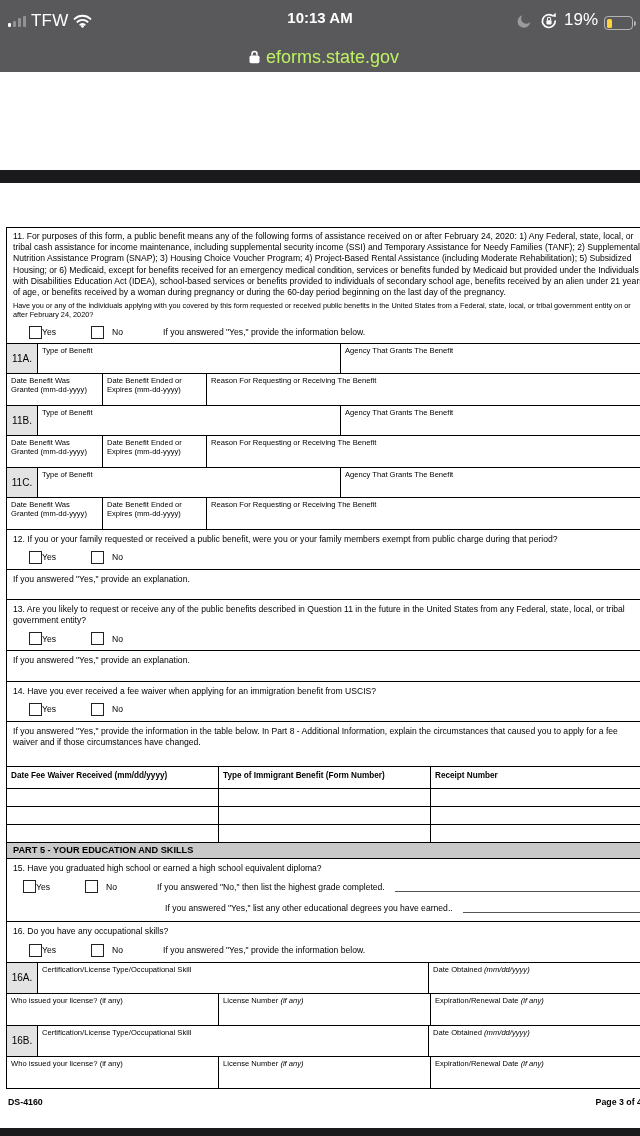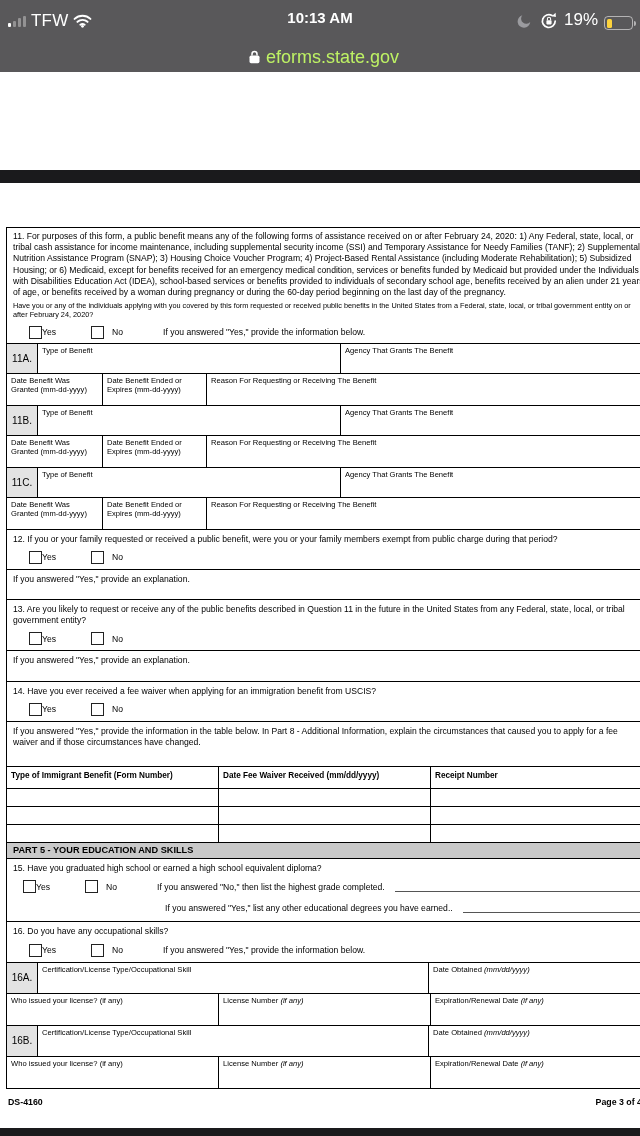--- a/index.html
+++ b/index.html
@@ -208,22 +208,22 @@
       <span class="cb"></span>
       <span class="yes-lbl">Yes</span>
       <span class="cb second"></span>
       <span class="no-lbl">No</span>
     </div>
   </div>
   <div class="instr14 txt">If you answered "Yes," provide the information in the table below.  In Part 8 - Additional Information, explain the circumstances that caused you to apply for a fee waiver and if those circumstances have changed.</div>
 
   <div class="ft">
     <div class="ft-h">
+      <div>Date Fee Waiver Received (mm/dd/yyyy)</div>
       <div>Type of Immigrant Benefit (Form Number)</div>
-      <div>Date Fee Waiver Received (mm/dd/yyyy)</div>
       <div class="last">Receipt Number</div>
     </div>
     <div class="ft-r">
       <div></div>
         <div></div>
         <div class="last"></div>
     </div>
     <div class="ft-r">
       <div></div>
         <div></div>

